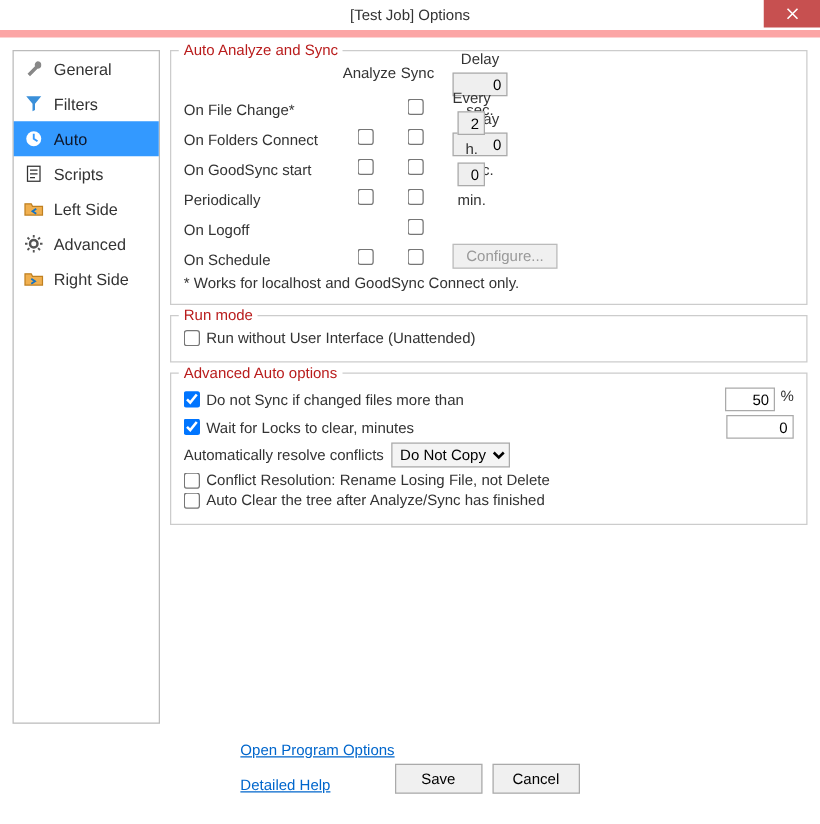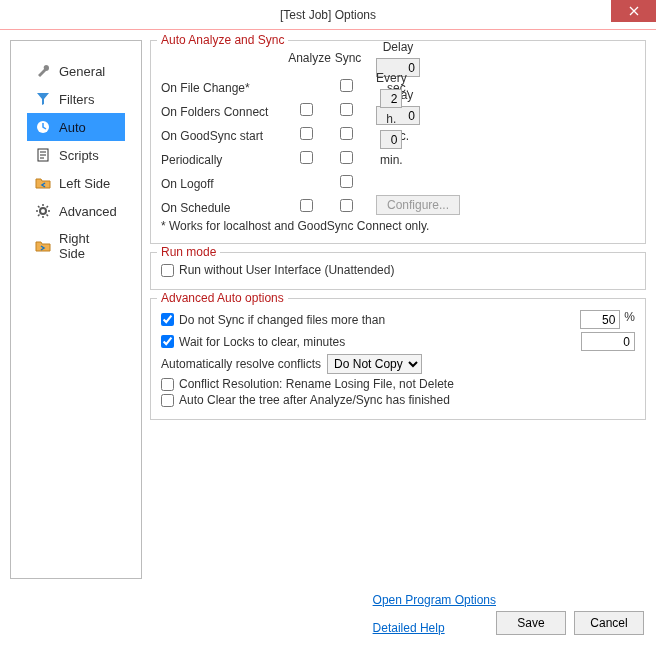--- a/index.html
+++ b/index.html
@@ -1,21 +1,21 @@
 <!DOCTYPE html>
 <html><head>
 <meta charset="utf-8">
 <style>
 * { box-sizing: border-box; margin: 0; padding: 0; }
 body { font-family: "Segoe UI", Tahoma, sans-serif; font-size: 12px; color: #333; background: #fff; width: 656px; height: 659px; overflow: hidden; }
-.titlebar { height: 30px; background: #fff; border-bottom: 1px solid #fca5a5; display: flex; align-items: center; justify-content: center; position: relative; }
+.titlebar { height: 30px; background: #fff; border-bottom: 6px solid #fca5a5; display: flex; align-items: center; justify-content: center; position: relative; }
 .titlebar-title { font-size: 12px; color: #333; }
 .close-btn { position: absolute; right: 0; top: 0; width: 45px; height: 22px; background: #c75050; color: #fff; display: flex; align-items: center; justify-content: center; font-size: 14px; cursor: pointer; }
 .main { display: flex; padding: 10px; gap: 8px; height: 559px; }
-.sidebar { width: 132px; border: 1px solid #bbb; background: #fff; padding: 16px; }
+.sidebar { width: 118px; border: 1px solid #bbb; background: #fff; padding: 0; }
 .sidebar-item { display: flex; align-items: center; gap: 8px; padding: 6px 8px; cursor: pointer; font-size: 13px; color: #333; }
 .sidebar-item.selected { background: #3399ff; color: #0f172a; }
 .sidebar-icon { width: 16px; height: 16px; display: flex; align-items: center; justify-content: center; flex-shrink: 0; }
 .content { flex: 1; display: flex; flex-direction: column; gap: 8px; }
 .group { border: 1px solid #ccc; padding: 8px 10px 10px 10px; position: relative; }
 .group-title { position: absolute; top: -8px; left: 6px; background: #fff; padding: 0 4px; font-size: 12px; color: #b91c1c; }
 .analyze-sync-header { display: flex; margin-bottom: 6px; margin-top: 2px; }
 .analyze-sync-header .spacer { width: 125px; }
 .analyze-sync-header .col-label { width: 47px; text-align: center; font-size: 12px; }
 .row { display: flex; align-items: flex-end; height: 24px; font-size: 12px; }
@@ -30,21 +30,21 @@
 .footnote { font-size: 12px; color: #333; margin-top: 4px; }
 .check-row { display: flex; align-items: center; gap: 5px; margin: 2px 0; font-size: 12px; }
 .check-row input[type=checkbox] { margin: 0; }
 .adv-row { display: flex; align-items: center; justify-content: space-between; margin: 3px 0; font-size: 12px; }
 .adv-row-left { display: flex; align-items: center; gap: 5px; }
 .select-box { height: 20px; border: 1px solid #aaa; font-size: 12px; padding: 0 2px; background: #f4f4f4; }
 .bottom { padding: 4px 12px 12px 12px; display: flex; flex-direction: column; gap: 10px; }
 .link { color: #0066cc; text-decoration: underline; font-size: 12px; cursor: pointer; display: inline-block; }
 .button-row { display: flex; justify-content: flex-end; gap: 8px; margin-top: 4px; }
 .btn { width: 70px; height: 24px; border: 1px solid #aaa; background: #f0f0f0; font-size: 12px; cursor: pointer; }
-.bottom-wrap { display: flex; justify-content: flex-end; align-items: flex-end; }
+.bottom-wrap { display: flex; justify-content: center; align-items: flex-end; }
 .links-col { display: flex; flex-direction: column; gap: 14px; }
 </style>
 </head>
 <body>
 
 <div class="titlebar">
   <span class="titlebar-title">[Test Job] Options</span>
   <div class="close-btn">
     <svg width="10" height="10" viewBox="0 0 10 10">
         <path d="M1 1 L9 9 M9 1 L1 9" stroke="#fff" stroke-width="1.3"></path>

